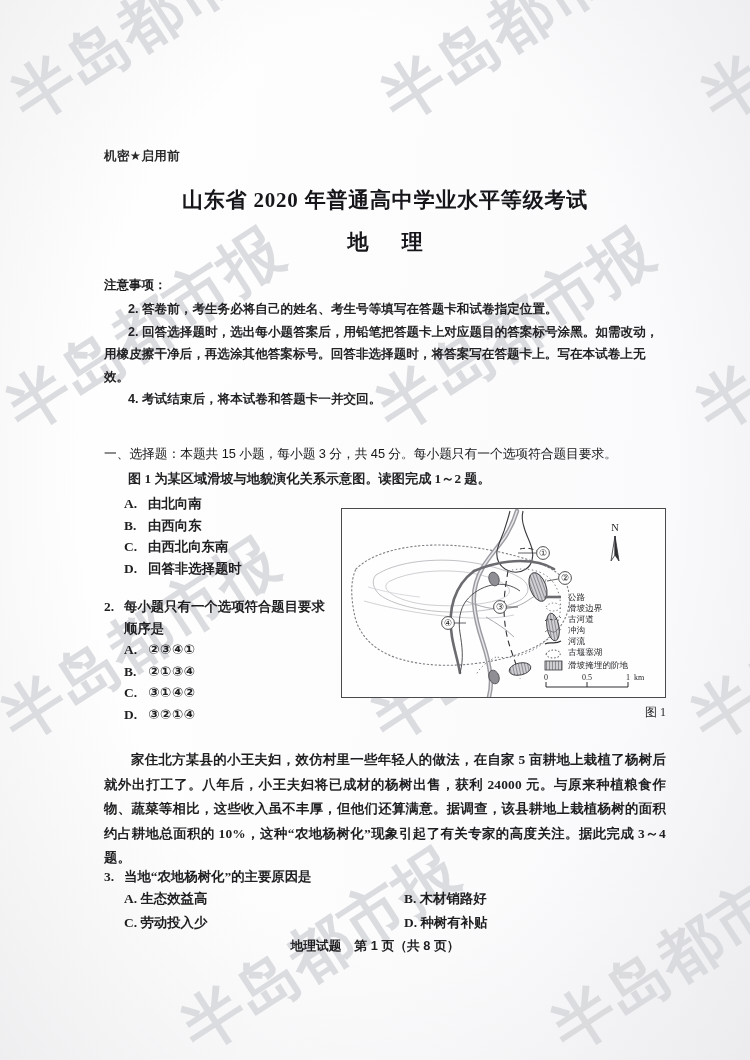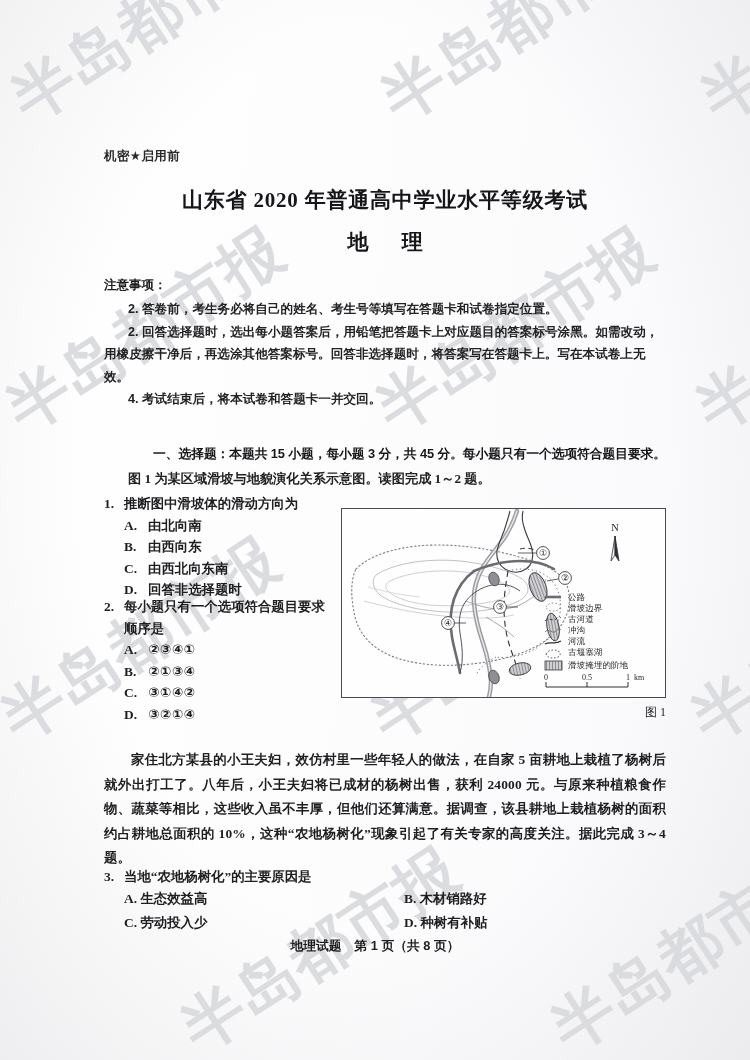--- a/index.html
+++ b/index.html
@@ -108,25 +108,24 @@
     margin: 0;
     text-indent: 24px;
     font-family: "Liberation Sans", "DejaVu Sans", sans-serif;
     font-weight: 600;
     font-size: 12.6px;
   }
 
   .section-head {
     top: 446px;
     font-family: "Liberation Sans", "DejaVu Sans", sans-serif;
-    font-weight: 700;
+    font-weight: 400;
     font-size: 12.8px;
     color: #17171a;
     letter-spacing: -0.1px;
-    text-align: right;
   }
 
   .stem-intro {
     top: 470px;
     text-indent: 24px;
     font-size: 13.2px;
     font-weight: 600;
     color: #232326;
   }
 
@@ -254,23 +253,20 @@
       <p>2. 答卷前，考生务必将自己的姓名、考生号等填写在答题卡和试卷指定位置。</p>
       <p>2. 回答选择题时，选出每小题答案后，用铅笔把答题卡上对应题目的答案标号涂黑。如需改动，用橡皮擦干净后，再选涂其他答案标号。回答非选择题时，将答案写在答题卡上。写在本试卷上无效。</p>
       <p>4. 考试结束后，将本试卷和答题卡一并交回。</p>
     </div>
 
     <div class="col section-head">一、选择题：本题共 15 小题，每小题 3 分，共 45 分。每小题只有一个选项符合题目要求。</div>
 
     <div class="col stem-intro">图 1 为某区域滑坡与地貌演化关系示意图。读图完成 1～2 题。</div>
 
     <div class="q-left q q1">
-      <div>
-        <span class="q-num">1.</span><span>推断图中滑坡体的滑动方向为</span>
-      </div>
       <div class="opt">
         <span class="lbl">A.</span><span>由北向南</span>
       </div>
       <div class="opt">
         <span class="lbl">B.</span><span>由西向东</span>
       </div>
       <div class="opt">
         <span class="lbl">C.</span><span>由西北向东南</span>
       </div>
       <div class="opt">

